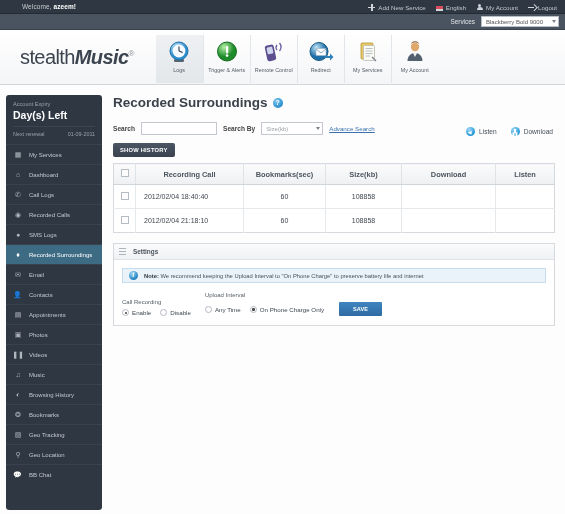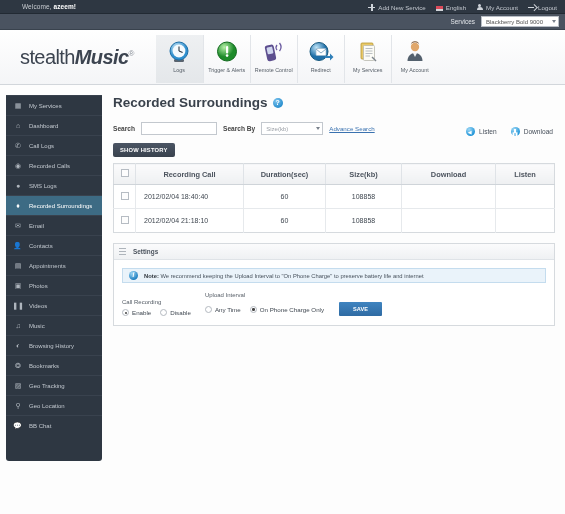--- a/index.html
+++ b/index.html
@@ -315,20 +315,28 @@
         </div>
         <span class="navlabel">My Account</span>
       </div>
 
     </div>
   </div>
 
   <div class="wrap">
 
     <div class="sidebar">
+      <div class="acct">
+        <div class="acct-label">Account Expiry</div>
+        <div class="acct-days">Day(s) Left</div>
+        <div class="acct-row">
+          <span>Next renewal</span>
+          <span>01-09-2011</span>
+        </div>
+      </div>
 
       <div class="menu">
         <div class="mi">
           <span class="mic">▦</span>
           <span>My Services</span>
         </div>
         <div class="mi">
           <span class="mic">⌂</span>
           <span>Dashboard</span>
         </div>
@@ -427,21 +435,21 @@
         </div>
       </div>
 
       <table class="rec">
         <thead>
           <tr>
             <th class="col-chk">
               <span class="cb"></span>
             </th>
             <th class="col-date">Recording Call</th>
-            <th class="col-dur">Duration(sec)</th>
+            <th class="col-dur">Bookmarks(sec)</th>
             <th class="col-size">Size(kb)</th>
             <th>Download</th>
             <th>Listen</th>
           </tr>
         </thead>
         <tbody>
           <tr>
             <td>
               <span class="cb"></span>
             </td>

